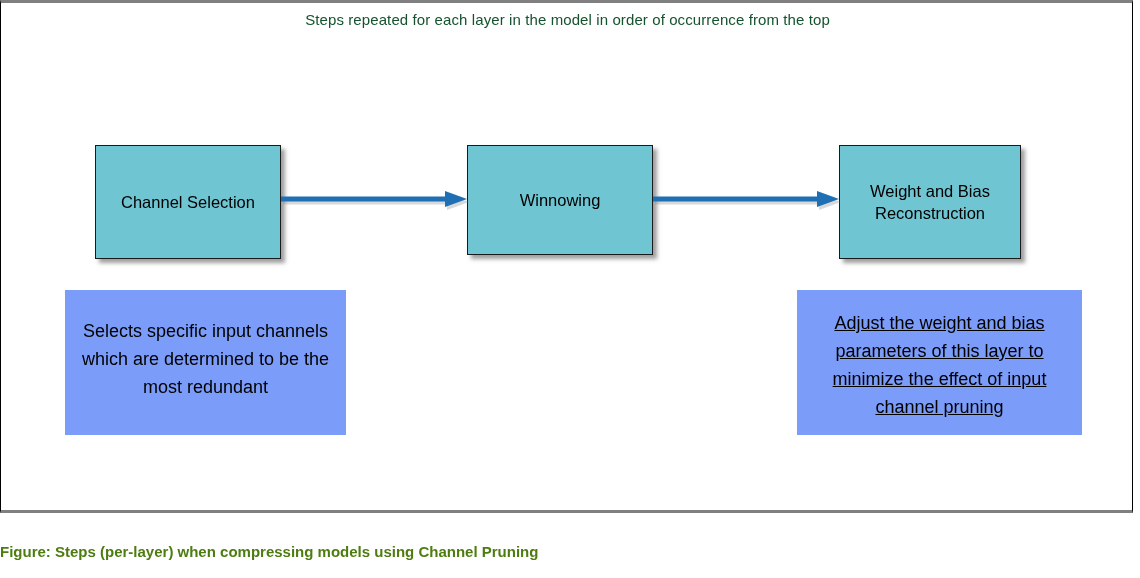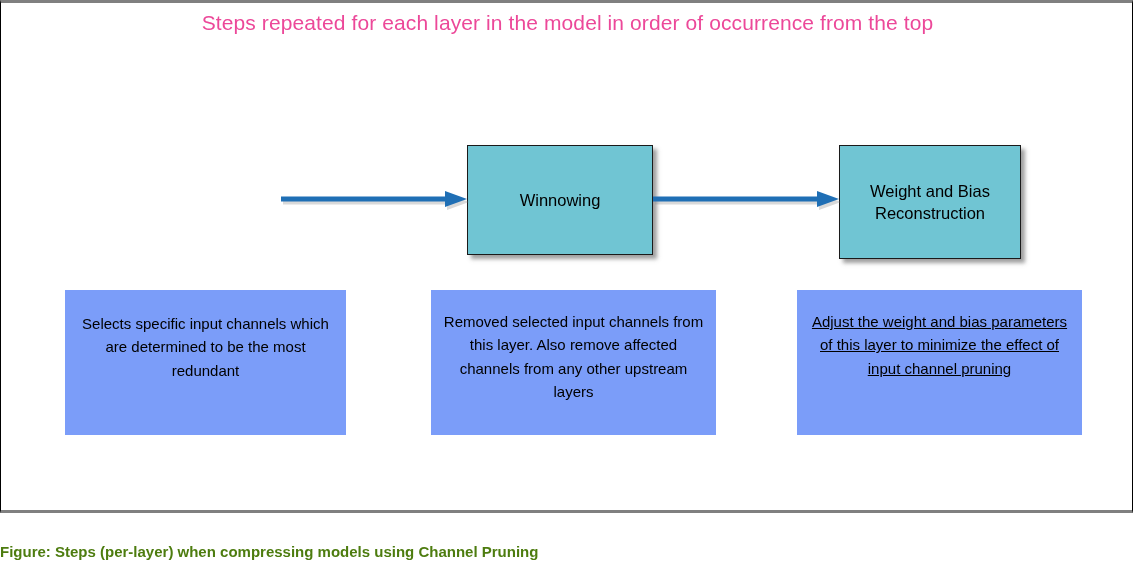--- a/index.html
+++ b/index.html
@@ -29,22 +29,22 @@
     background: #ffffff;
   }
 
   
   #diagram-title {
     position: absolute;
     left: 0px;
     top: 8px;
     width: 1133px;
     text-align: center;
-    font-size: 21px;
-    color: #ec4899;
+    font-size: 15px;
+    color: #14532d;
     letter-spacing: 0.1px;
     white-space: nowrap;
   }
 
   
   .stage-box {
     position: absolute;
     box-sizing: border-box;
     background: #70C5D3;
     border: 1.5px solid #1a1a1a;
@@ -73,23 +73,23 @@
   
   .desc-box {
     position: absolute;
     box-sizing: border-box;
     background: #7B9DF9;
     display: flex;
     align-items: flex-start;
     justify-content: center;
     text-align: center;
     color: #000000;
-    font-size: 15px;
+    font-size: 18px;
     line-height: 1.55;
-    padding: 22px 10px 0 10px;
+    padding: 28px 10px 0 10px;
   }
   #desc-box-1 { left: 64px;  top: 287px; width: 281px; height: 145px; }
   #desc-box-2 { left: 430px; top: 287px; width: 285px; height: 145px; }
   #desc-box-3 { left: 796px; top: 287px; width: 285px; height: 145px; text-decoration: underline; }
   #desc-box-2 { padding-top: 20px; }
   #desc-box-3 { padding-top: 20px; }
 
   .desc-text { display: block; width: 100%; }
 
   
@@ -104,20 +104,23 @@
     white-space: nowrap;
   }
 </style>
 </head>
 <body>
 
 <div id="figure-frame">
 
   <div id="diagram-title">Steps repeated for each layer in the model in order of occurrence from the top</div>
 
+  <div class="stage-box" id="stage-box-1">
+    <span>Channel Selection</span>
+  </div>
 
   <div class="stage-box" id="stage-box-2">
     <span>Winnowing</span>
   </div>
 
   <div class="stage-box" id="stage-box-3">
     <span>Weight and Bias Reconstruction</span>
   </div>
 
   <svg class="connector-arrow" id="connector-arrow-1" viewBox="0 0 190 26" preserveAspectRatio="none">
@@ -135,23 +138,20 @@
       <polygon points="164,2 186,10 164,18" fill="#8a8a8a"></polygon>
     </g>
     <line x1="0" y1="10" x2="168" y2="10" stroke="#1F6FB5" stroke-width="5"></line>
     <polygon points="164,2 186,10 164,18" fill="#1F6FB5"></polygon>
   </svg>
 
   <div class="desc-box" id="desc-box-1">
     <span class="desc-text">Selects specific input channels which are determined to be the most redundant</span>
   </div>
 
-  <div class="desc-box" id="desc-box-2">
-    <span class="desc-text">Removed selected input channels from this layer. Also remove affected channels from any other upstream layers</span>
-  </div>
 
   <div class="desc-box" id="desc-box-3">
     <span class="desc-text">Adjust the weight and bias parameters of this layer to minimize the effect of input channel pruning</span>
   </div>
 
 </div>
 
 <div id="figure-caption">Figure: Steps (per-layer) when compressing models using Channel Pruning</div>
 
 </body></html>

